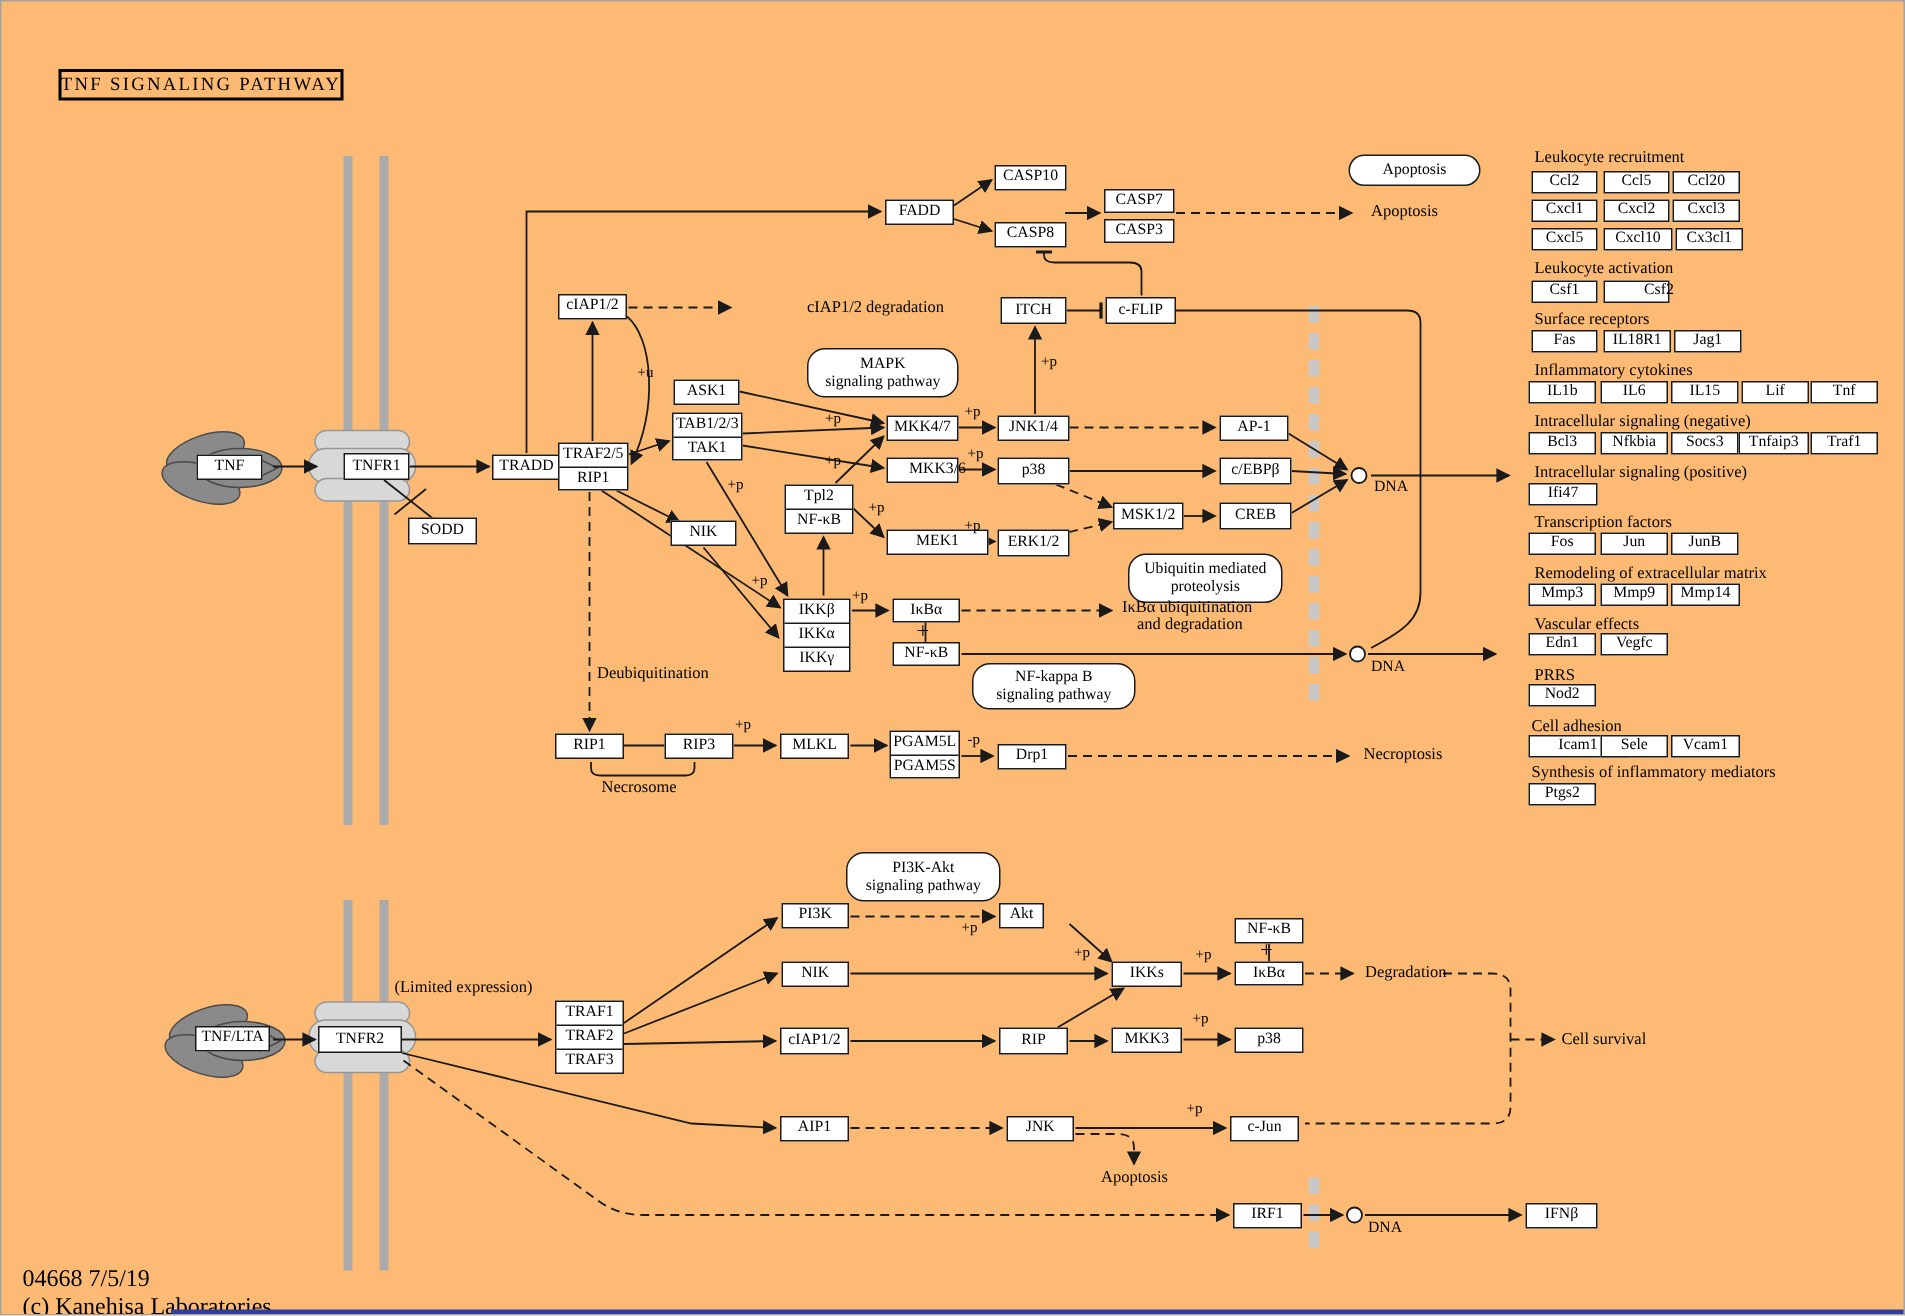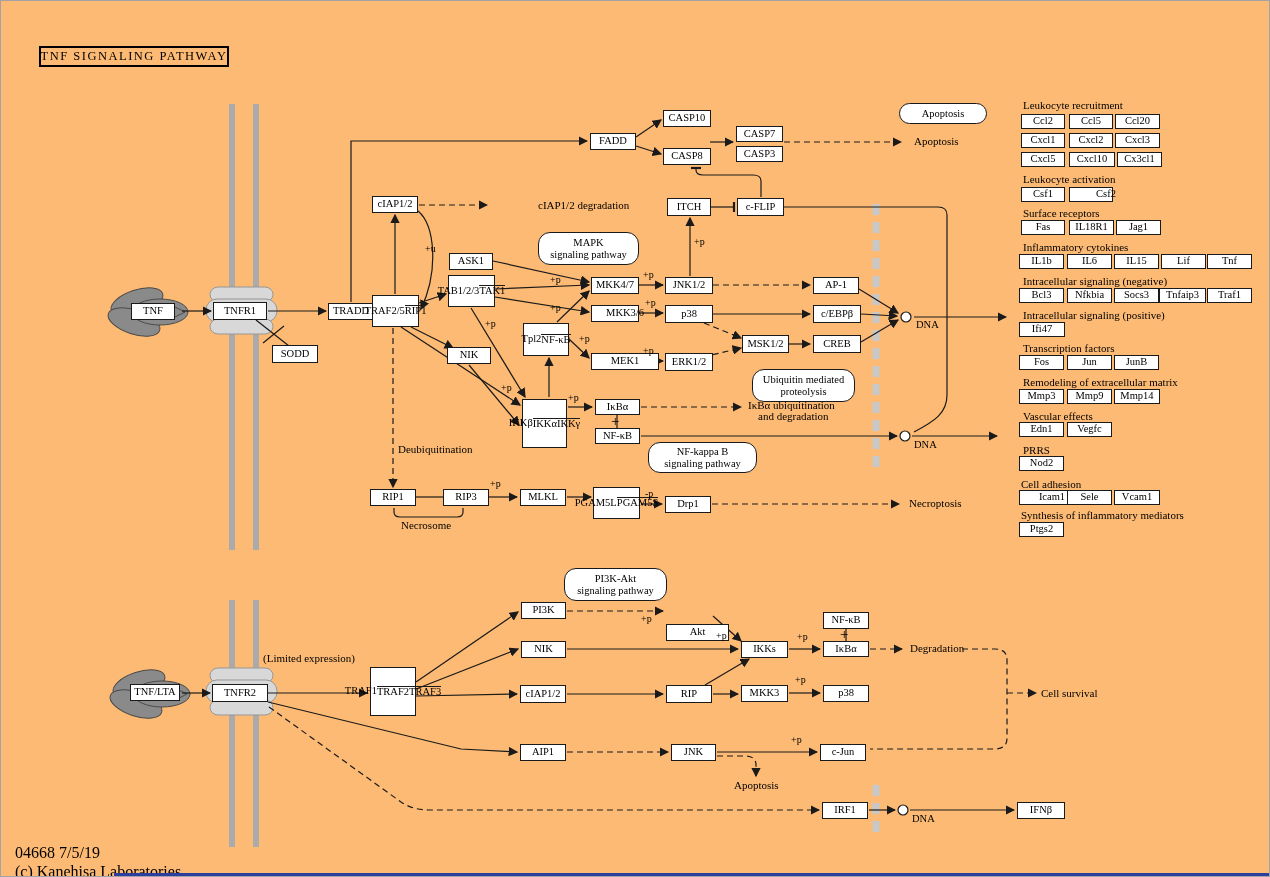--- a/index.html
+++ b/index.html
@@ -2,21 +2,21 @@
 <html><head>
 <meta charset="utf-8">
 <style>
   *{margin:0;padding:0;box-sizing:border-box}
   html,body{background:#fff}
   #canvas{position:relative;width:1270px;height:877px;background:#fdba74;border:1px solid #a3a3a3;
     font-family:"Liberation Serif",serif;overflow:hidden;color:#000}
   .layer{position:absolute;left:0;top:0;width:1270px;height:877px;pointer-events:none}
   .box{position:absolute;background:#fff;border:1px solid #1a1a1a;display:flex;align-items:center;
     justify-content:center;font-size:10.5px;white-space:nowrap;line-height:1}
-  .stack{flex-direction:row;padding:0}
+  .stack{flex-direction:column;padding:0}
   .stack .cell{flex:1;width:100%;display:flex;align-items:center;justify-content:center}
   .stack .cell + .cell{border-top:1px solid #1a1a1a}
   .pathway{border-radius:12px;flex-direction:column;line-height:1.12;text-align:center}
   .txt{position:absolute;font-size:11px;white-space:nowrap}
   .gene-header{position:absolute;font-size:11px;white-space:nowrap}
   .gene-box{height:15px;font-size:10.5px}
   #title-box{position:absolute;left:38px;top:45px;width:190px;height:21px;border:2px solid #000;
     display:flex;align-items:center;justify-content:center;font-size:12.5px;letter-spacing:1.5px;white-space:nowrap}
   #footer{position:absolute;left:14px;top:843px;font-size:16px;line-height:1.18}
   #bottom-bar{position:absolute;left:113px;top:872px;width:1157px;height:5px}
@@ -135,21 +135,21 @@
       <path d="M716,751 L816,751" fill="none" stroke="#1a1a1a" stroke-width="1.2" marker-end="url(#ah)"></path>
       <path d="M716,755 L744,755 Q755,755 755,764 L755,775" fill="none" stroke="#1a1a1a" stroke-width="1.2" stroke-dasharray="6 4" marker-end="url(#ah)"></path>
       <path d="M268,706 L400,801 Q412,809 428,809 L818,809" fill="none" stroke="#1a1a1a" stroke-width="1.2" stroke-dasharray="6 4" marker-end="url(#ah)"></path>
       <path d="M868,809 L894,809" fill="none" stroke="#1a1a1a" stroke-width="1.2" marker-end="url(#ah)"></path>
       <path d="M909,809 L1013,809" fill="none" stroke="#1a1a1a" stroke-width="1.2" marker-end="url(#ah)"></path>
       <circle cx="905" cy="316" r="5" fill="#fff" stroke="#1a1a1a" stroke-width="1.2"></circle>
       <circle cx="904" cy="435" r="5" fill="#fff" stroke="#1a1a1a" stroke-width="1.2"></circle>
       <circle cx="902" cy="809" r="5" fill="#fff" stroke="#1a1a1a" stroke-width="1.2"></circle>
     </svg>
     <div class="box" style="left: 130px; top: 302px; width: 44px; height: 17px;">TNF</div>
-    <div class="box" style="left: 212px; top: 301px; width: 54px; height: 18px;">TNFR1</div>
+    <div class="box" style="left: 228px; top: 301px; width: 44px; height: 18px;">TNFR1</div>
     <div class="box" style="left: 271px; top: 344px; width: 46px; height: 18px;">SODD</div>
     <div class="box" style="left: 327px; top: 302px; width: 46px; height: 17px;">TRADD</div>
     <div class="box stack" style="left: 371px; top: 294px; width: 47px; height: 32px;">
       <div class="cell">TRAF2/5</div>
       <div class="cell">RIP1</div>
     </div>
     <div class="box" style="left: 371px; top: 195px; width: 46px; height: 17px;">cIAP1/2</div>
     <div class="box" style="left: 448px; top: 252px; width: 44px; height: 17px;">ASK1</div>
     <div class="box stack" style="left: 447px; top: 274px; width: 47px; height: 32px;">
       <div class="cell">TAB1/2/3</div>
@@ -160,21 +160,21 @@
       <div>MAPK</div>
       <div>signaling pathway</div>
     </div>
     <div class="box stack" style="left: 522px; top: 322px; width: 46px; height: 33px;">
       <div class="cell">Tpl2</div>
       <div class="cell">NF-κB</div>
     </div>
     <div class="box" style="left: 590px; top: 276px; width: 48px; height: 17px;">MKK4/7</div>
     <div class="box" style="left: 590px; top: 304px; width: 48px; height: 17px; padding-left: 20px;">MKK3/6</div>
     <div class="box" style="left: 590px; top: 352px; width: 68px; height: 17px;">MEK1</div>
-    <div class="box" style="left: 664px; top: 276px; width: 48px; height: 17px;">JNK1/2</div>
+    <div class="box" style="left: 664px; top: 276px; width: 48px; height: 17px;">JNK1/4</div>
     <div class="box" style="left: 664px; top: 304px; width: 48px; height: 18px;">p38</div>
     <div class="box" style="left: 664px; top: 352px; width: 48px; height: 18px;">ERK1/2</div>
     <div class="box" style="left: 741px; top: 334px; width: 47px; height: 18px;">MSK1/2</div>
     <div class="box" style="left: 812px; top: 276px; width: 46px; height: 17px;">AP-1</div>
     <div class="box" style="left: 812px; top: 304px; width: 48px; height: 18px;">c/EBPβ</div>
     <div class="box" style="left: 812px; top: 334px; width: 48px; height: 18px;">CREB</div>
     <div class="box" style="left: 666px; top: 197px; width: 44px; height: 18px;">ITCH</div>
     <div class="box" style="left: 736px; top: 197px; width: 47px; height: 18px;">c-FLIP</div>
     <div class="box" style="left: 589px; top: 132px; width: 46px; height: 17px;">FADD</div>
     <div class="box" style="left: 662px; top: 109px; width: 48px; height: 17px;">CASP10</div>
@@ -212,21 +212,21 @@
     <div class="box stack" style="left: 369px; top: 666px; width: 46px; height: 49px;">
       <div class="cell">TRAF1</div>
       <div class="cell">TRAF2</div>
       <div class="cell">TRAF3</div>
     </div>
     <div class="box" style="left: 520px; top: 601px; width: 45px; height: 17px;">PI3K</div>
     <div class="box pathway" style="left: 563px; top: 567px; width: 103px; height: 33px;">
       <div>PI3K-Akt</div>
       <div>signaling pathway</div>
     </div>
-    <div class="box" style="left: 665px; top: 623px; width: 63px; height: 17px;">Akt</div>
+    <div class="box" style="left: 665px; top: 601px; width: 30px; height: 17px;">Akt</div>
     <div class="box" style="left: 520px; top: 640px; width: 45px; height: 17px;">NIK</div>
     <div class="box" style="left: 740px; top: 640px; width: 47px; height: 17px;">IKKs</div>
     <div class="box" style="left: 822px; top: 611px; width: 46px; height: 17px;">NF-κB</div>
     <div class="box" style="left: 822px; top: 640px; width: 46px; height: 16px;">IκBα</div>
     <div class="box" style="left: 519px; top: 684px; width: 46px; height: 18px;">cIAP1/2</div>
     <div class="box" style="left: 665px; top: 684px; width: 46px; height: 18px;">RIP</div>
     <div class="box" style="left: 740px; top: 684px; width: 47px; height: 17px;">MKK3</div>
     <div class="box" style="left: 822px; top: 684px; width: 46px; height: 17px;">p38</div>
     <div class="box" style="left: 519px; top: 743px; width: 46px; height: 17px;">AIP1</div>
     <div class="box" style="left: 670px; top: 743px; width: 45px; height: 17px;">JNK</div>

